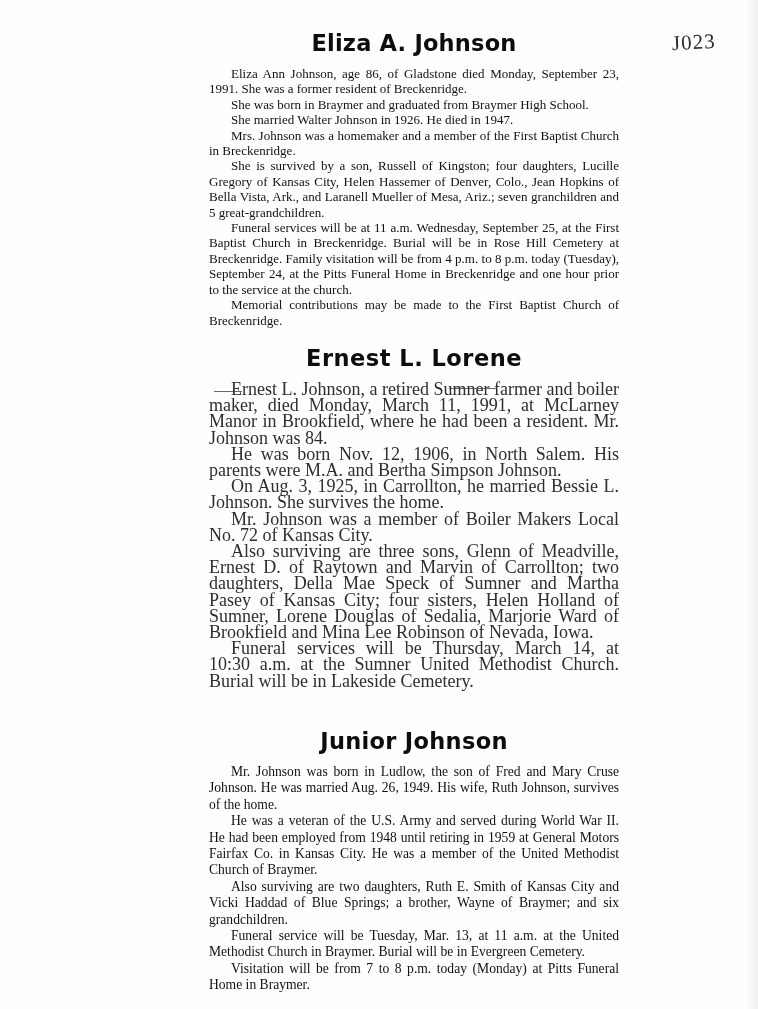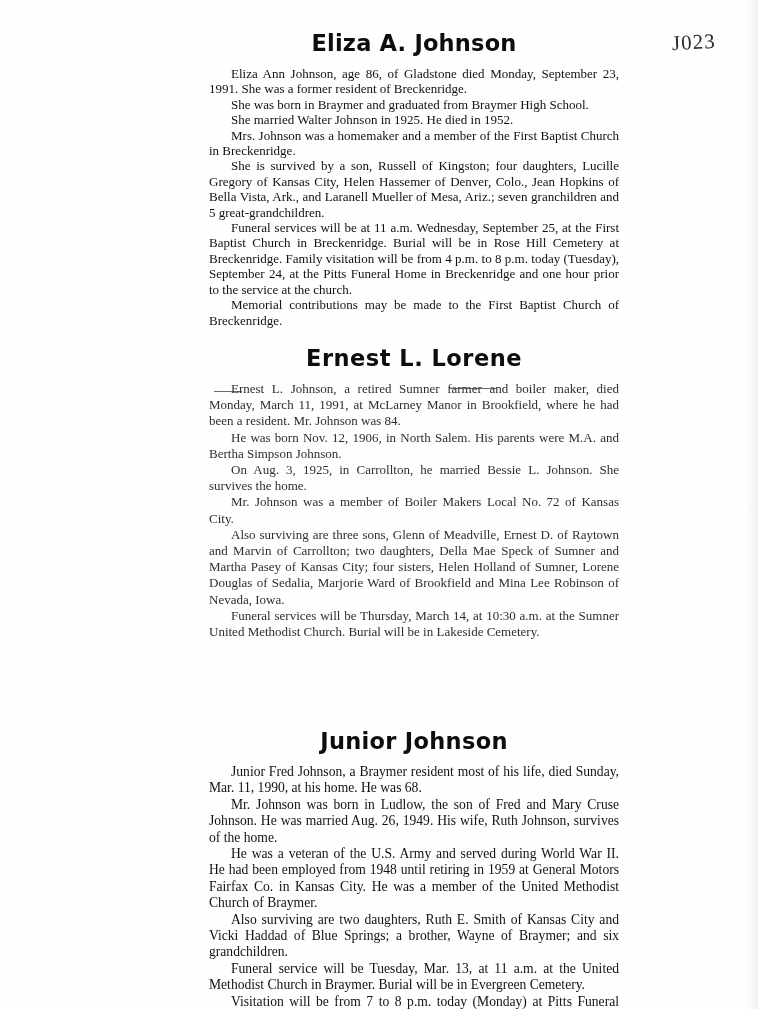--- a/index.html
+++ b/index.html
@@ -53,21 +53,21 @@
     text-indent: 22px;
     text-align: justify;
     font-size: 13px;
     line-height: 15.4px;
     color: #111;
   }
   .obit-1 .body-text p { font-family: "Liberation Serif", serif; }
   .obit-2 .body-text p {
     font-family: "Liberation Serif", serif;
     color: #2e2e2e;
-    font-size: 13px;
+    font-size: 18px;
     line-height: 16.2px;
   }
   .obit-3 .body-text p {
     font-family: "Liberation Serif", serif;
     font-size: 13.6px;
     line-height: 16.4px;
   }
   .obit-2 h1 {
     letter-spacing: 0.5px;
   }
@@ -96,21 +96,21 @@
 
 <div class="page">
 
   <div class="handwritten-id">J023</div>
 
   <div class="obit obit-1">
     <h1>Eliza A. Johnson</h1>
     <div class="body-text">
       <p>Eliza Ann Johnson, age 86, of Gladstone died Monday, September 23, 1991. She was a former resident of Breckenridge.</p>
       <p>She was born in Braymer and graduated from Braymer High School.</p>
-      <p>She married Walter Johnson in 1925. He died in 1952.</p>
+      <p>She married Walter Johnson in 1926. He died in 1947.</p>
       <p>Mrs. Johnson was a homemaker and a member of the First Baptist Church in Breckenridge.</p>
       <p>She is survived by a son, Russell of Kingston; four daughters, Lucille Gregory of Kansas City, Helen Hassemer of Denver, Colo., Jean Hopkins of Bella Vista, Ark., and Laranell Mueller of Mesa, Ariz.; seven granchildren and 5 great-grandchildren.</p>
       <p>Funeral services will be at 11 a.m. Wednesday, September 25, at the First Baptist Church in Breckenridge. Burial will be in Rose Hill Cemetery at Breckenridge. Family visitation will be from 4 p.m. to 8 p.m. today (Tuesday), September 24, at the Pitts Funeral Home in Breckenridge and one hour prior to the service at the church.</p>
       <p>Memorial contributions may be made to the First Baptist Church of Breckenridge.</p>
     </div>
   </div>
 
   <div class="obit obit-2">
     <h1>Ernest L. Lorene</h1>
     <div class="body-text">
@@ -121,21 +121,20 @@
       <p>Also surviving are three sons, Glenn of Meadville, Ernest D. of Raytown and Marvin of Carrollton; two daughters, Della Mae Speck of Sumner and Martha Pasey of Kansas City; four sisters, Helen Holland of Sumner, Lorene Douglas of Sedalia, Marjorie Ward of Brookfield and Mina Lee Robinson of Nevada, Iowa.</p>
       <p>Funeral services will be Thursday, March 14, at 10:30 a.m. at the Sumner United Methodist Church. Burial will be in Lakeside Cemetery.</p>
     </div>
     <div class="strike" style="left:240px; top:43px; width:48px;"></div>
     <div class="strike" style="left:5px; top:46px; width:28px;"></div>
   </div>
 
   <div class="obit obit-3">
     <h1>Junior Johnson</h1>
     <div class="body-text">
-      <p>Junior Fred Johnson, a Braymer resident most of his life, died Sunday, Mar. 11, 1990, at his home. He was 68.</p>
       <p>Mr. Johnson was born in Ludlow, the son of Fred and Mary Cruse Johnson. He was married Aug. 26, 1949. His wife, Ruth Johnson, survives of the home.</p>
       <p>He was a veteran of the U.S. Army and served during World War II. He had been employed from 1948 until retiring in 1959 at General Motors Fairfax Co. in Kansas City. He was a member of the United Methodist Church of Braymer.</p>
       <p>Also surviving are two daughters, Ruth E. Smith of Kansas City and Vicki Haddad of Blue Springs; a brother, Wayne of Braymer; and six grandchildren.</p>
       <p>Funeral service will be Tuesday, Mar. 13, at 11 a.m. at the United Methodist Church in Braymer. Burial will be in Evergreen Cemetery.</p>
       <p>Visitation will be from 7 to 8 p.m. today (Monday) at Pitts Funeral Home in Braymer.</p>
     </div>
   </div>
 
   <div class="edge-shadow"></div>
 </div>

